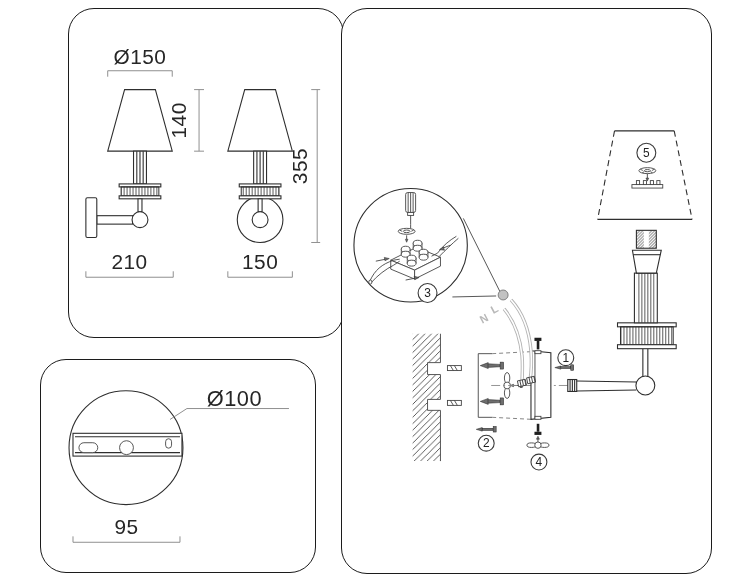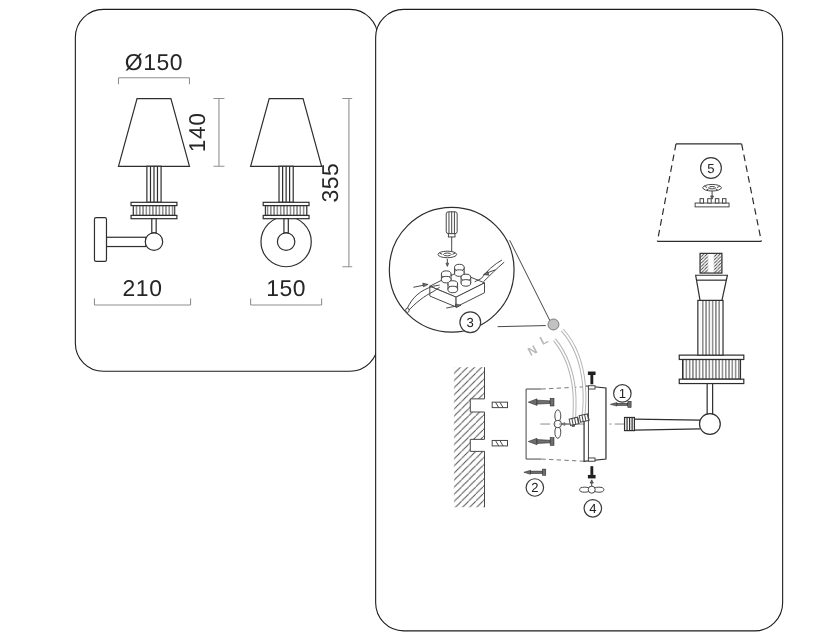--- a/index.html
+++ b/index.html
@@ -75,20 +75,36 @@
 
         <path class="dim" d="M17,270 H105 M17,264 V270 M105,264 V270"></path>
         <text class="dimtxt" x="61" y="262" text-anchor="middle">210</text>
 
         <path class="dim" d="M160,270 H225 M160,264 V270 M225,264 V270"></path>
         <text class="dimtxt" x="192.5" y="262" text-anchor="middle">150</text>
       </g>
     </svg>
   </div>
 
+  <div class="panel" id="panel-backplate">
+    <svg viewBox="0 0 276 214">
+      <g>
+        <circle class="ln" cx="85.5" cy="88.5" r="57.5"></circle>
+        <rect class="lnw" x="32" y="74" width="110" height="23"></rect>
+        <path class="ln" d="M34,77.5 H140 M34,93.5 H140" stroke-width="0.8"></path>
+        <rect class="thinw" x="38" y="83.5" width="19" height="10" rx="5"></rect>
+        <circle class="thinw" cx="86" cy="88.5" r="7"></circle>
+        <rect class="thinw" x="125.5" y="79.5" width="6" height="9.5" rx="3"></rect>
+        <path class="dim" d="M130,60 L147,49 H250"></path>
+        <text class="dimtxt2" x="195" y="46" text-anchor="middle">Ø100</text>
+        <path class="dim" d="M32,184 H140 M32,178 V184 M140,178 V184"></path>
+        <text class="dimtxt" x="86" y="176" text-anchor="middle">95</text>
+      </g>
+    </svg>
+  </div>
 
   <div class="panel" id="panel-assembly">
     <svg viewBox="0 0 371 566">
       <defs>
         <pattern id="hatch" width="6.5" height="6.5" patternUnits="userSpaceOnUse">
           <path d="M0,6.5 L6.5,0" stroke="#4a4a4a" stroke-width="0.9"></path>
         </pattern>
         <pattern id="thread" width="3" height="3" patternUnits="userSpaceOnUse">
           <path d="M0,3 L3,0" stroke="#3a3a3a" stroke-width="0.8"></path>
         </pattern>

